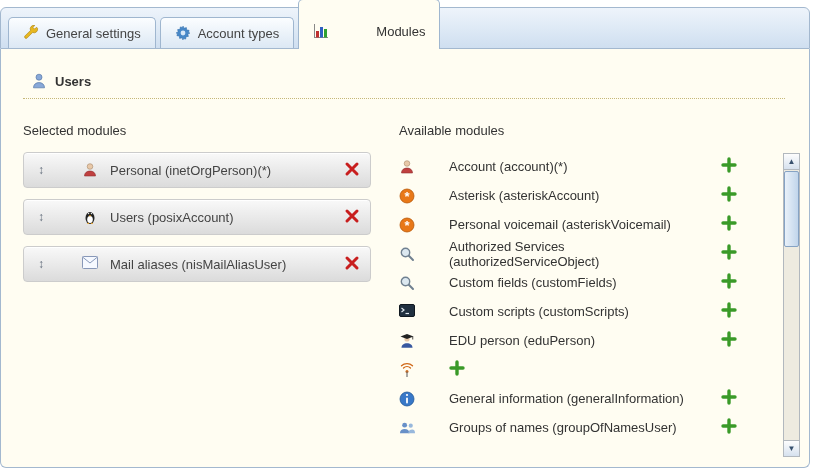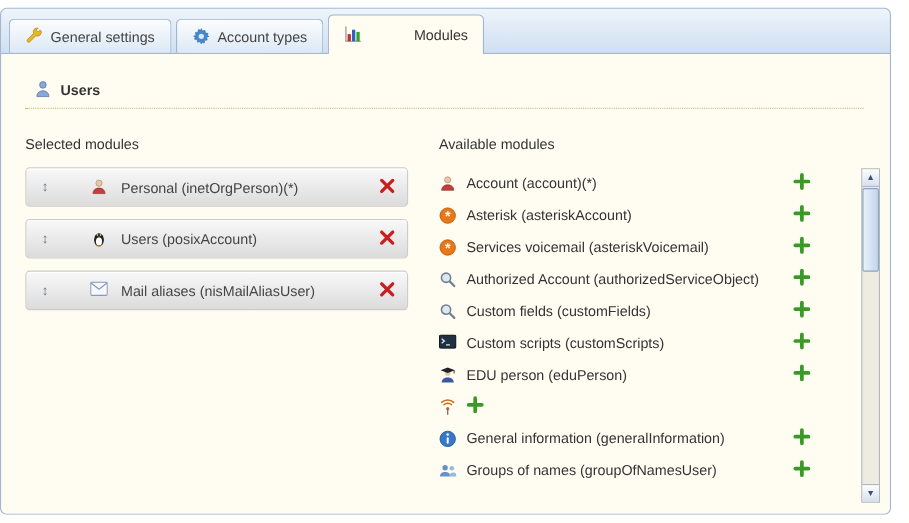--- a/index.html
+++ b/index.html
@@ -31,21 +31,21 @@
     border: 1px solid #9fb6cf; border-bottom: none;
     border-radius: 5px 5px 0 0;
     margin-right: 4px;
     color: #444;
     cursor: pointer;
     position: relative;
     white-space: nowrap;
   }
   .tab.active {
     background: #fffdf2;
-    padding-top: 9px; padding-bottom: 10px;
+    padding-top: 23px; padding-bottom: 10px;
     margin-bottom: -1px;
     z-index: 3;
     color: #333;
     gap: 47px;
   }
   .ticon { display: inline-flex; width: 16px; height: 16px; }
 
   
   .panel {
     height: 419px;
@@ -80,21 +80,21 @@
     margin-bottom: 11px;
     padding: 0 10px;
     color: #444;
   }
   .drag { width: 14px; color: #66707e; font-size: 12px; cursor: ns-resize; text-align: center; }
   .selrow .micon { display: inline-flex; width: 16px; height: 16px; margin-left: 34px; }
   .selrow .mlabel { margin-left: 12px; flex: 1; }
   .iconbtn { background: none; border: none; padding: 0; cursor: pointer; display: inline-flex; align-items: center; }
 
   
-  .arow { height: 29px; display: flex; align-items: center; }
+  .arow { height: 29px; display: flex; align-items: center; gap: 25px; }
   .arow .aicon { display: inline-flex; width: 16px; height: 16px; margin-right: 9px; }
   .arow .alabel { flex: 1; color: #333; }
 
   
   .scrollbar {
     position: absolute; right: 9px; top: 104px; bottom: 10px; width: 17px;
     background: #eeebe0;
     border: 1px solid #b2b8be;
   }
   .sb-btn {
@@ -252,36 +252,36 @@
           </button>
         </div>
 
         <div class="arow">
           <span class="aicon">
             <svg viewBox="0 0 16 16" width="16" height="16">
                 <circle cx="8" cy="8" r="7" fill="#e87818" stroke="#b85808" stroke-width="0.8"></circle>
                 <text x="8" y="13" font-size="13" text-anchor="middle" fill="#fff" font-weight="bold">*</text>
               </svg>
           </span>
-          <span class="alabel">Services voicemail (asteriskVoicemail)</span>
+          <span class="alabel">Personal voicemail (asteriskVoicemail)</span>
           <button class="iconbtn">
             <span><svg viewBox="0 0 16 16" width="16" height="16">
                   <path d="M8 2v12M2 8h12" stroke="#3a9a28" stroke-width="3.4" stroke-linecap="round"></path>
                 </svg></span>
           </button>
         </div>
 
         <div class="arow">
           <span class="aicon">
             <svg viewBox="0 0 16 16" width="16" height="16">
                 <circle cx="6.5" cy="6.5" r="4.2" fill="#dce8f0" stroke="#708090" stroke-width="1.4"></circle>
                 <line x1="9.8" y1="9.8" x2="14" y2="14" stroke="#708090" stroke-width="2" stroke-linecap="round"></line>
               </svg>
           </span>
-          <span class="alabel">Authorized Account (authorizedServiceObject)</span>
+          <span class="alabel">Authorized Services (authorizedServiceObject)</span>
           <button class="iconbtn">
             <span><svg viewBox="0 0 16 16" width="16" height="16">
                   <path d="M8 2v12M2 8h12" stroke="#3a9a28" stroke-width="3.4" stroke-linecap="round"></path>
                 </svg></span>
           </button>
         </div>
 
         <div class="arow">
           <span class="aicon">
             <svg viewBox="0 0 16 16" width="16" height="16">

